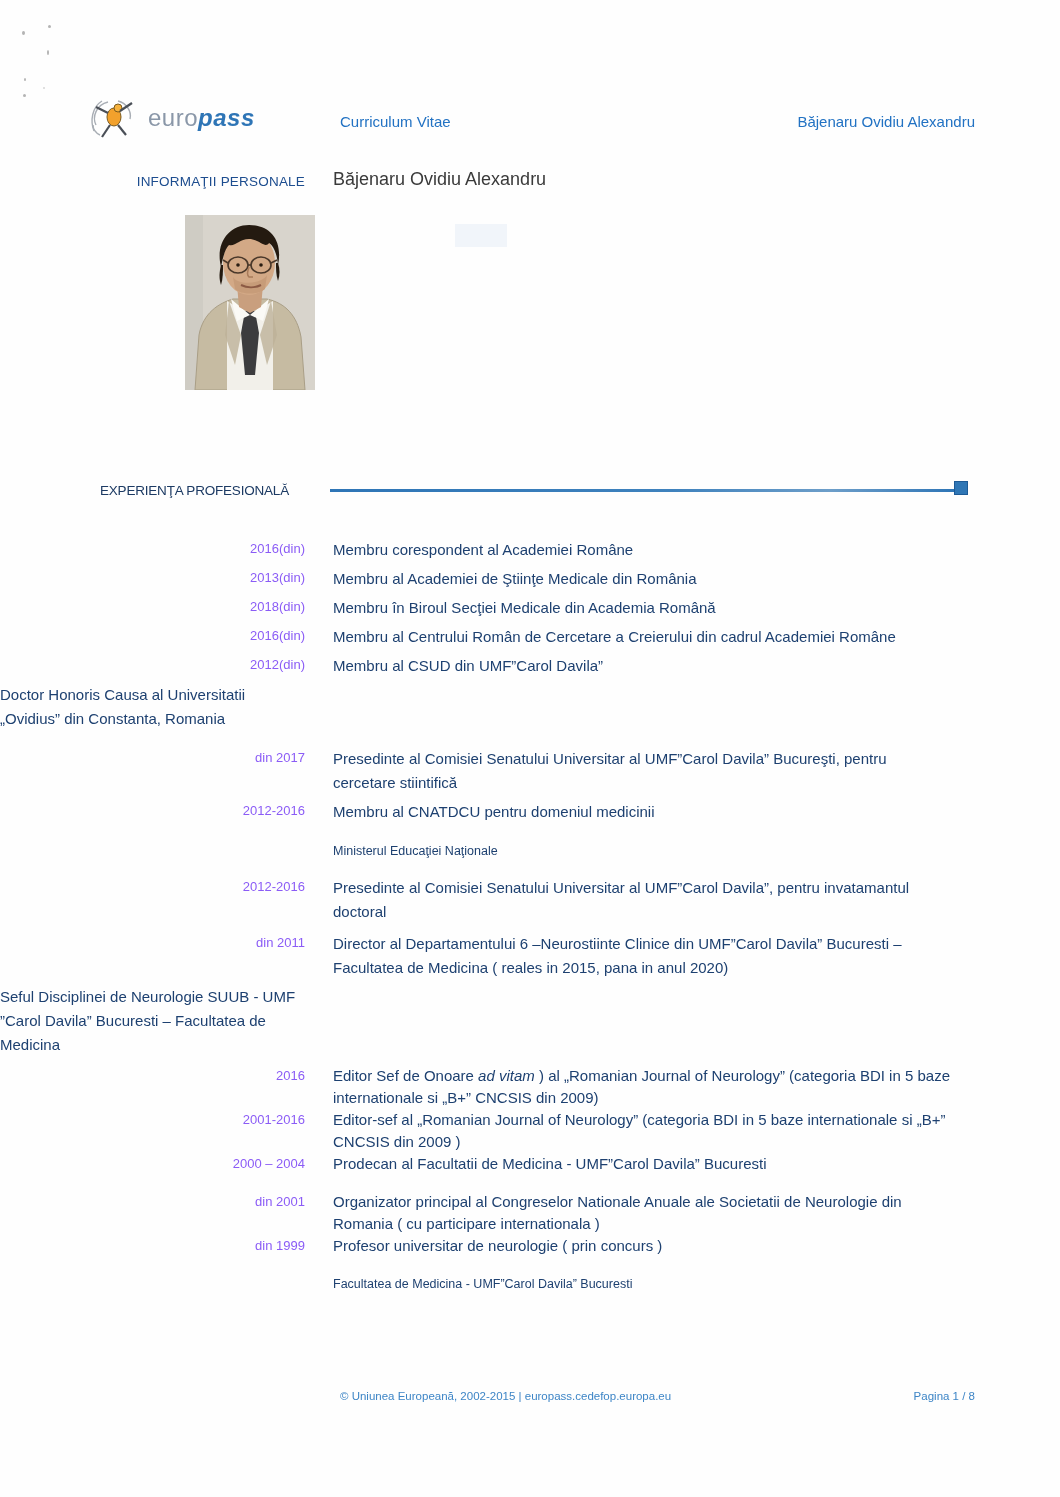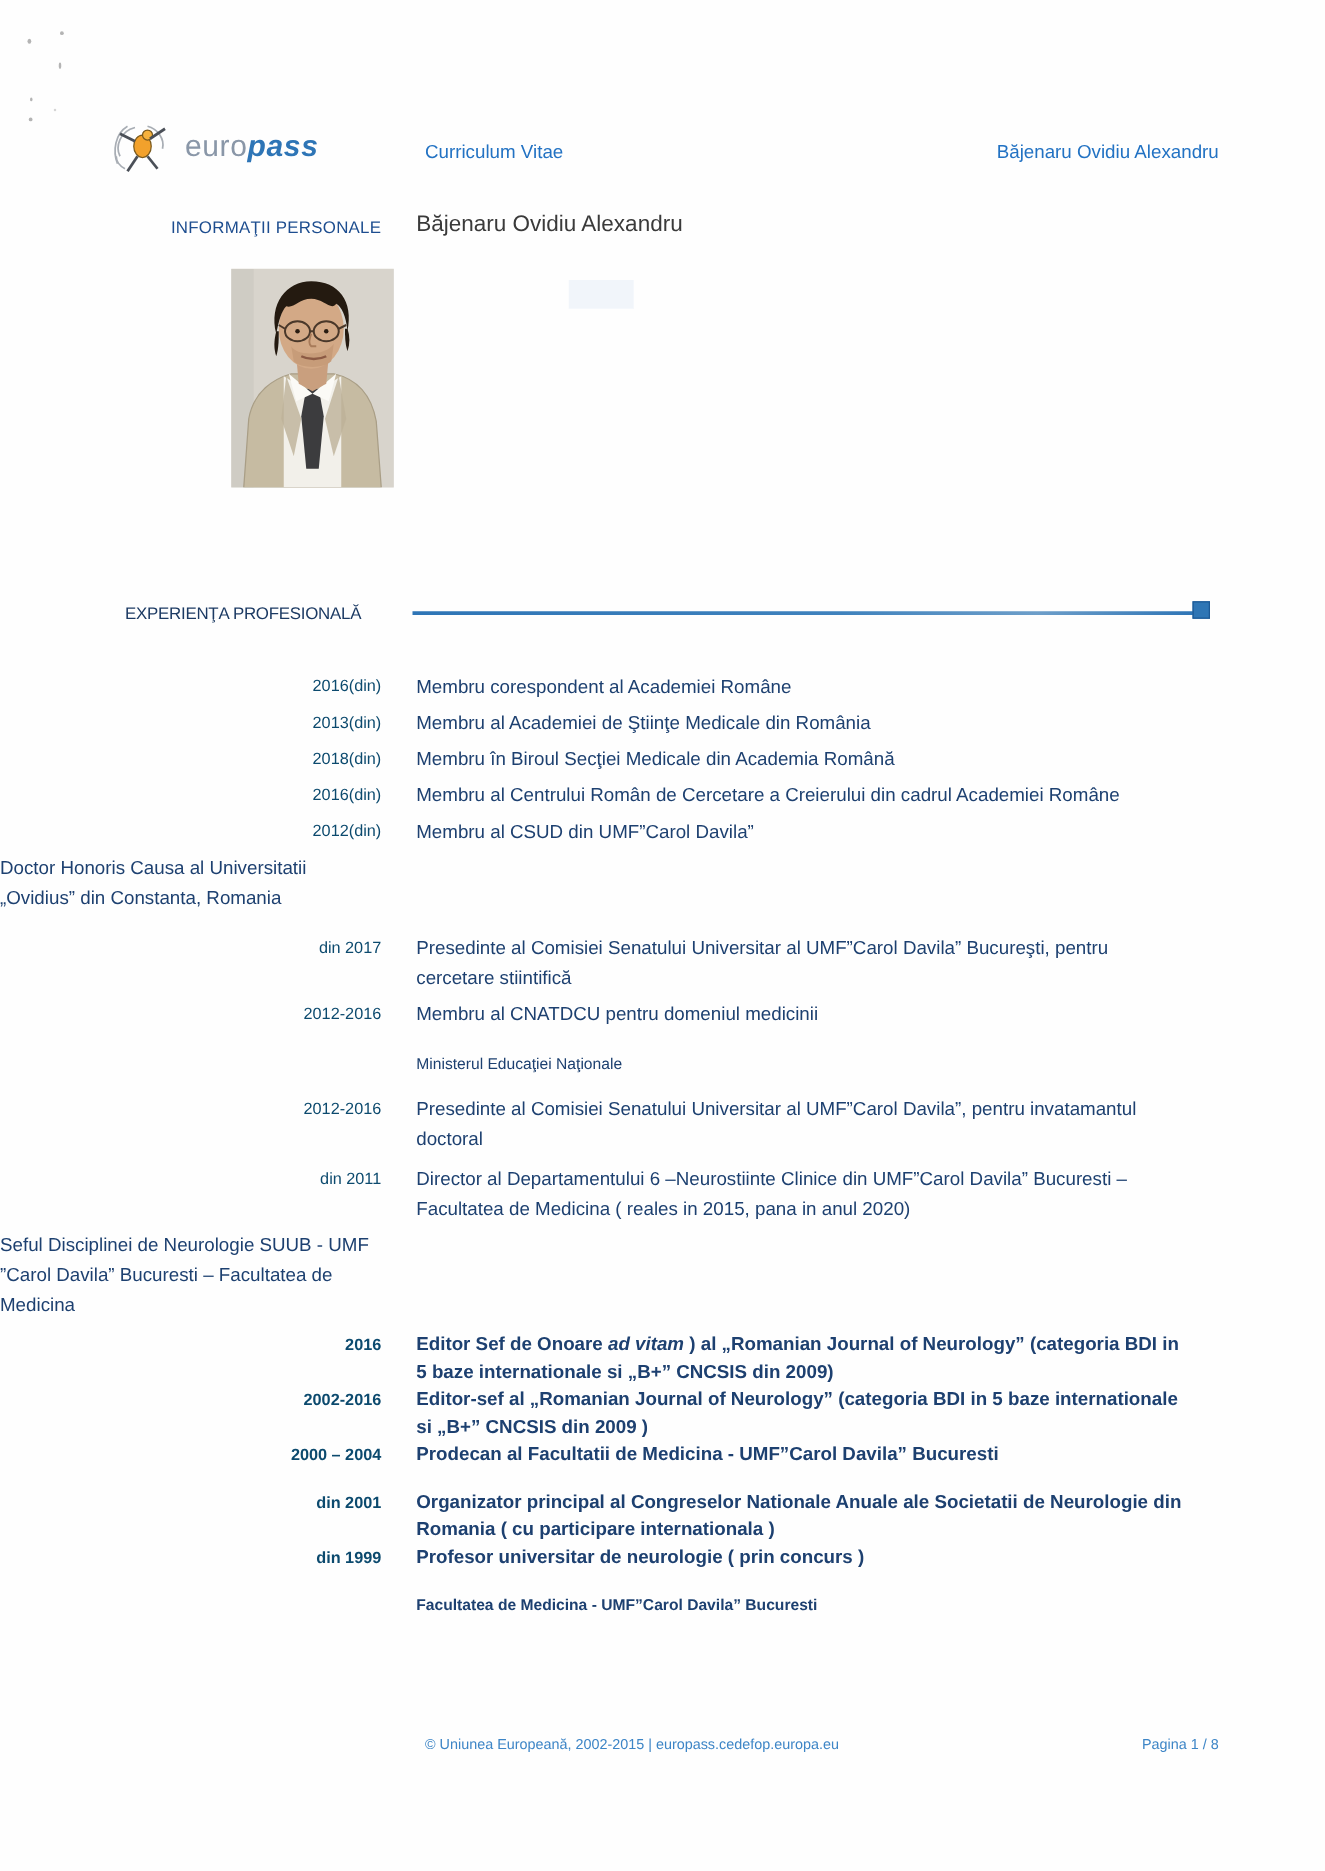--- a/index.html
+++ b/index.html
@@ -40,25 +40,25 @@
   .section-label { position:absolute; left:100px; top:2px; font-size:13.5px; color:#1c3a63;
                    letter-spacing:-0.2px; }
   .section-rule { position:absolute; left:330px; top:8px; width:625px; height:3px;
                   background:linear-gradient(90deg,#2e75b6 0%,#3f82bd 55%,#6d9ec9 80%,#2e75b6 100%); }
   .section-square { position:absolute; left:954px; top:0px; width:14px; height:14px;
                     background:#2f76b5; border:1px solid #1d5a96; }
 
   
   .entries { position:absolute; left:0; top:538px; width:1000px; }
   .row { display:grid; grid-template-columns:305px 620px; column-gap:28px; margin-bottom:5px; }
-  .cell-date { text-align:right; font-size:13px; padding-top:3px; color:#0c4a6e; }
+  .cell-date { text-align:right; font-size:13px; padding-top:3px; color:#8b5cf6; }
   .cell-text { font-size:15px; line-height:24px; color:#1d4070; }
   .row.gap { margin-top:16px; }
   .row.gap-sm { margin-top:8px; }
-  .row.tight { margin-bottom:0;font-weight:bold; }
+  .row.tight { margin-bottom:0; }
   .row.tight .cell-text { line-height:22px; }
   .entry-sub { font-size:12.5px; line-height:18px; margin-top:18px; color:#1d4070; }
   .entry-title em { font-style:italic; }
 
   
   .footer-copy { position:absolute; left:340px; top:1390px; font-size:11.5px; color:#3d85c6; }
   .footer-page { position:absolute; right:85px; top:1390px; font-size:11.5px; color:#3d85c6; }
 </style>
 </head>
 <body>
@@ -227,21 +227,21 @@
     </div>
 
     <div class="row tight gap-sm">
       <div class="cell-date">2016</div>
       <div class="cell-text">
         <div class="entry-title"><span>Editor Sef de Onoare </span><em>ad vitam</em><span> ) al „Romanian Journal of Neurology” (categoria BDI in 5 baze internationale  si  „B+” CNCSIS din 2009)</span></div>
       </div>
     </div>
 
     <div class="row tight">
-      <div class="cell-date">2002-2016</div>
+      <div class="cell-date">2001-2016</div>
       <div class="cell-text">
           <div class="entry-title">Editor-sef al „Romanian Journal of Neurology” (categoria BDI in 5 baze internationale  si „B+” CNCSIS din 2009 )</div>
         </div>
     </div>
 
     <div class="row tight">
       <div class="cell-date">2000 – 2004</div>
       <div class="cell-text">
           <div class="entry-title">Prodecan al Facultatii de Medicina - UMF”Carol Davila” Bucuresti</div>
         </div>

